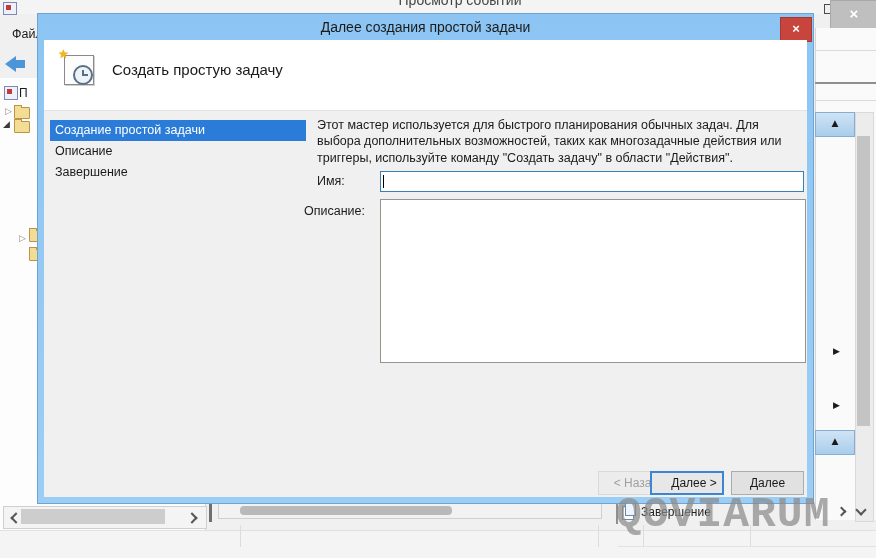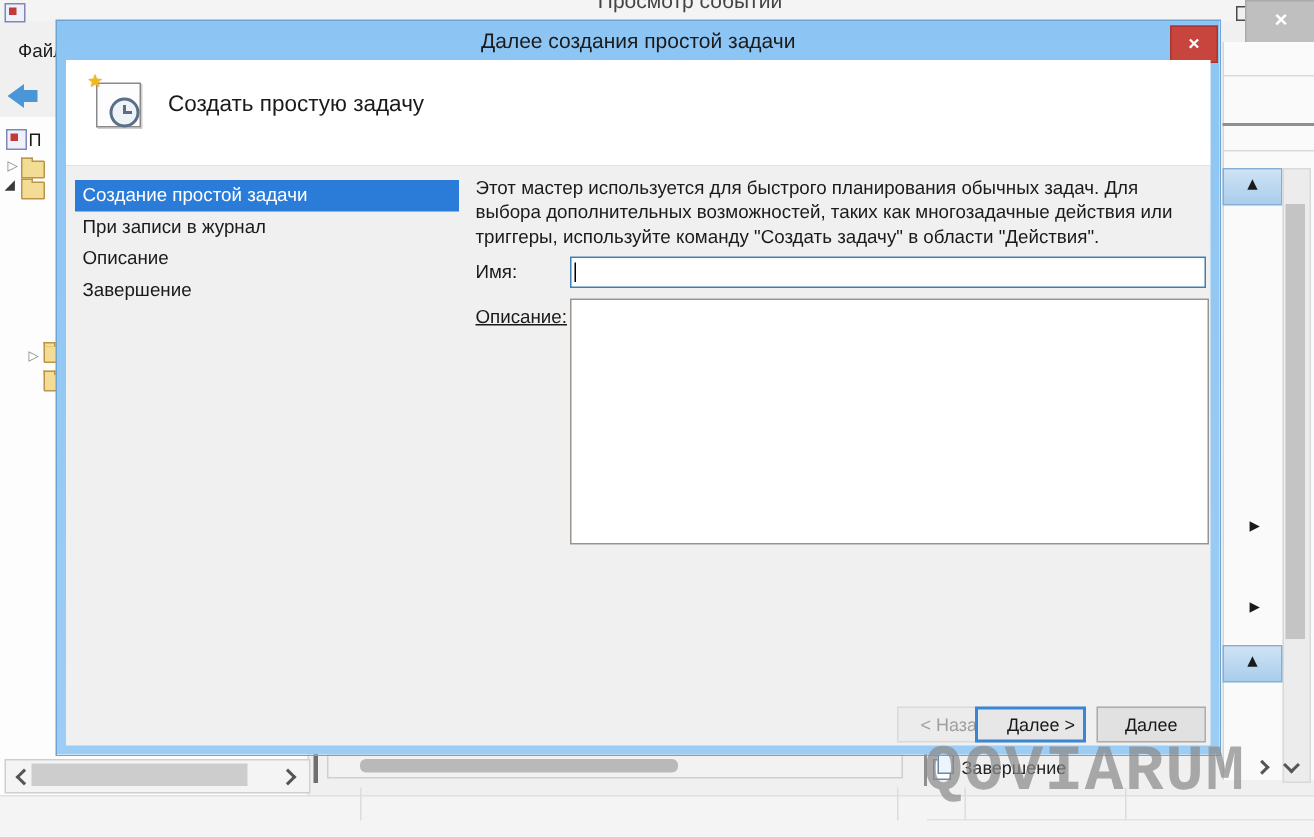--- a/index.html
+++ b/index.html
@@ -172,33 +172,32 @@
           <div class="wiz-page">
             <div class="wiz-clock"></div>
           </div>
           <div class="wiz-star">★</div>
         </div>
         <div class="hdr-title">Создать простую задачу</div>
       </div>
 
       <div class="nav">
         <div class="nav-item sel">Создание простой задачи</div>
-        <div class="nav-item">При записи в журнал</div>
         <div class="nav-item">Описание</div>
         <div class="nav-item">Завершение</div>
       </div>
 
       <div class="intro">Этот мастер используется для быстрого планирования обычных задач.  Для выбора дополнительных возможностей, таких как многозадачные действия или триггеры, используйте команду "Создать задачу" в области "Действия".</div>
 
       <div class="fld-label" style="left:273px;top:134px;">Имя:</div>
       <div class="name-input">
         <span class="caret"></span>
       </div>
 
-      <div class="fld-label" style="left:273px;top:164px;text-decoration:underline;">Описание:</div>
+      <div class="fld-label" style="left:260px;top:164px;">Описание:</div>
       <textarea class="desc-input" value="" style=""></textarea>
 
       <div class="btn disabled" style="left:519px;width:76px;">&lt; Назад</div>
       <div class="btn focused" style="left:606px;width:74px;">Далее &gt;</div>
       <div class="btn" style="left:687px;width:73px;">Далее</div>
     </div>
   </div>
 
   <div class="abs watermark">QOVIARUM</div>
 

